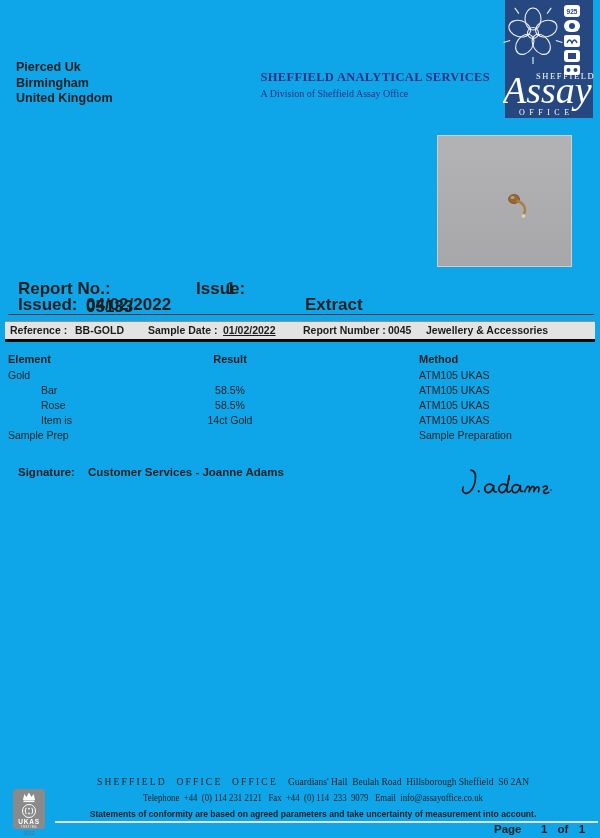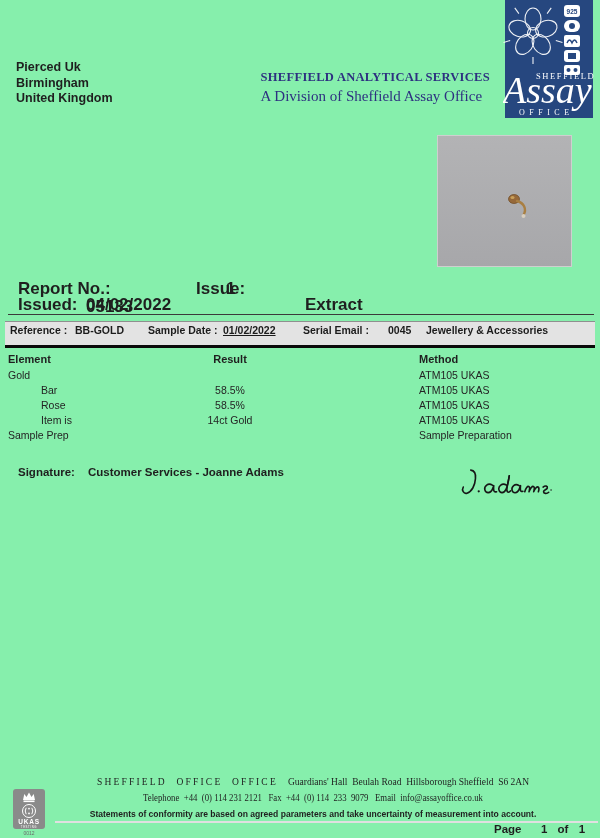--- a/index.html
+++ b/index.html
@@ -1,45 +1,45 @@
 <!DOCTYPE html>
 <html><head>
 <meta charset="utf-8">
 <style>
   html,body{margin:0;padding:0;background:#ffffff;}
-  #page{position:relative;width:600px;height:838px;background:#86efac;overflow:hidden;
+  #page{position:relative;width:600px;height:838px;background:#0ea5e9;overflow:hidden;
         font-family:"Liberation Sans",sans-serif;color:#1f1f1f;}
   #page *{box-sizing:border-box;}
   .abs{position:absolute;white-space:nowrap;}
 
   
   .sender{left:16px;top:60px;font-size:12.5px;font-weight:bold;line-height:15.5px;}
 
   
   .org{top:70px;right:110px;text-align:left;color:#2d3180;font-family:"Liberation Serif",serif;}
   .org-title{font-size:12.5px;font-weight:bold;letter-spacing:0.3px;}
-  .org-sub{font-size:15px;margin-top:3px;}
+  .org-sub{font-size:10px;margin-top:3px;}
 
   
   .logo-svg{left:503px;top:0px;width:92px;height:126px;}
   .photo{left:437px;top:135px;width:135px;height:132px;
          background:linear-gradient(180deg,#b3b3b5 0%,#a7a7aa 100%);border:1px solid #cfcfcf;}
   .photo svg{position:absolute;left:0;top:0;}
 
   
   .meta{font-size:17px;font-weight:bold;}
   .m-rl{left:18px;top:279px;}  .m-rv{left:86px;top:297px;}
   .m-il{left:184px;top:279px;padding-left:12px;} .m-iv{left:226px;top:279px;}
   .m-dl{left:18px;top:295px;}  .m-dv{left:86px;top:295px;}
   .m-ex{left:305px;top:295px;}
 
   .rule1{left:8px;right:6px;top:314px;height:1px;background:#3a3a3a;}
 
   
-  .refbar{left:5px;right:5px;top:321px;height:27px;background:#e3e3e3;
+  .refbar{left:5px;right:5px;top:321px;height:21px;background:#e3e3e3;
           border-top:1px solid #8f8f8f;border-bottom:3px solid #0a0a0a;}
   .refbar span{position:absolute;top:0;line-height:17px;font-size:10.5px;font-weight:bold;color:#1c1c1c;white-space:nowrap;}
   .rb1{left:5px;}   .rb2{left:70px;}  .rb3{left:143px;} .rb4{left:218px;text-decoration:underline;}
   .rb5{left:298px;} .rb6{left:383px;} .rb7{left:421px;}
 
   
   .t-cell-el{position:absolute;left:8px;}
   .t-cell-el.ind{left:41px;}
   .t-cell-res{position:absolute;left:130px;width:200px;text-align:center;}
   .t-cell-met{position:absolute;left:419px;}
@@ -135,21 +135,21 @@
   <span class="abs meta m-dv">04/02/2022</span>
   <span class="abs meta m-ex">Extract</span>
 
   <div class="abs rule1"></div>
 
   <div class="abs refbar">
     <span class="rb1">Reference :</span>
     <span class="rb2">BB-GOLD</span>
     <span class="rb3">Sample Date :</span>
     <span class="rb4">01/02/2022</span>
-    <span class="rb5">Serial Email :</span>
+    <span class="rb5">Report Number :</span>
     <span class="rb6">0045</span>
     <span class="rb7">Jewellery &amp; Accessories</span>
   </div>
 
   <div>
     <div class="t-line tl-h t-head">
       <span class="t-cell-el">Element</span>
       <span class="t-cell-res">Result</span>
       <span class="t-cell-met">Method</span>
     </div>

